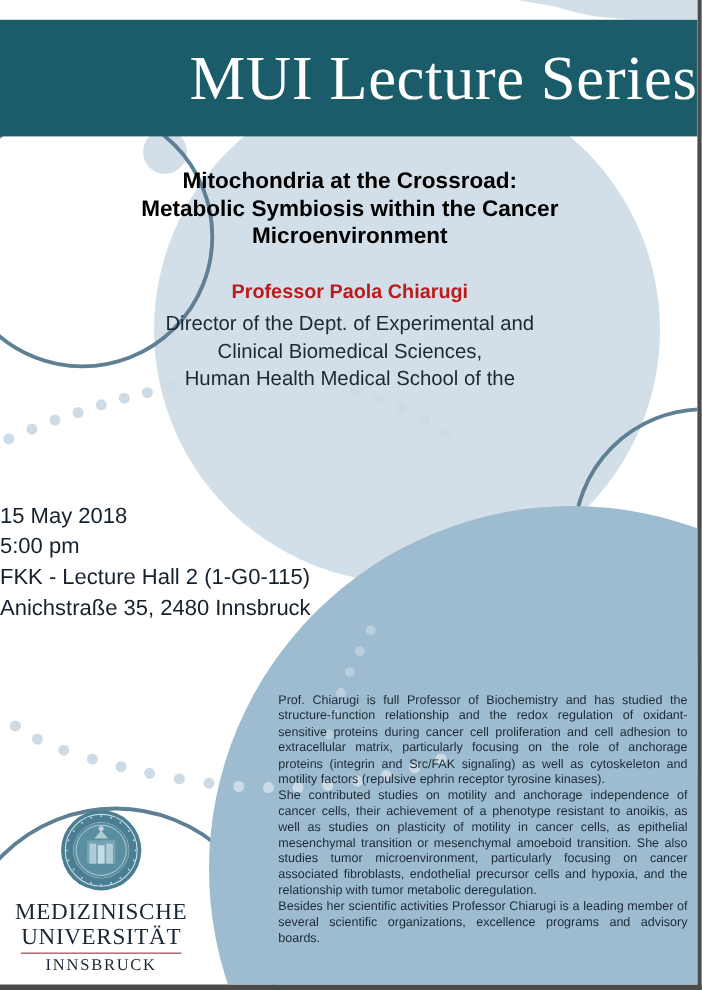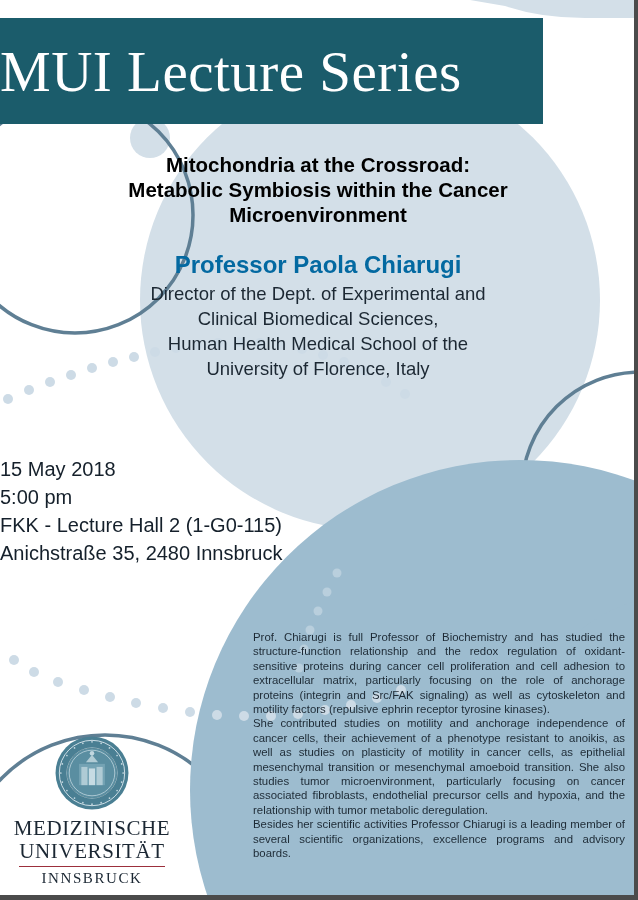--- a/index.html
+++ b/index.html
@@ -25,26 +25,26 @@
     position: absolute;
     inset: 0;
     width: 638px;
     height: 900px;
   }
   
   .banner {
     position: absolute;
     left: 0;
     top: 18px;
-    width: 543px;
+    width: 634px;
     height: 106px;
     background: #1b5c6b;
     display: flex;
     align-items: center;
-    justify-content: flex-start;
+    justify-content: flex-end;
     z-index: 6;
   }
   .banner-title {
     font-family: "Liberation Serif", serif;
     color: #ffffff;
     font-size: 57px;
     line-height: 1;
     letter-spacing: 0.5px;
     white-space: nowrap;
   }
@@ -64,22 +64,22 @@
   
   .speaker {
     position: absolute;
     left: 50px;
     top: 250px;
     width: 536px;
     text-align: center;
     z-index: 5;
   }
   .speaker-name {
-    color: #0369a1;
-    font-size: 24px;
+    color: #b91c1c;
+    font-size: 18px;
     font-weight: bold;
     line-height: 30px;
     margin-bottom: 1px;
   }
   .speaker-affil {
     color: #1c2833;
     font-size: 18.5px;
     line-height: 25px;
     font-weight: normal;
   }
@@ -228,21 +228,20 @@
     <div>Mitochondria at the Crossroad:</div>
     <div>Metabolic Symbiosis within the Cancer</div>
     <div>Microenvironment</div>
   </div>
 
   <div class="speaker">
     <div class="speaker-name">Professor Paola Chiarugi</div>
     <div class="speaker-affil">Director of the Dept. of Experimental and</div>
     <div class="speaker-affil">Clinical Biomedical Sciences,</div>
     <div class="speaker-affil">Human Health Medical School of the</div>
-    <div class="speaker-affil">University of Florence, Italy</div>
   </div>
 
   <div class="event">
     <div>15 May 2018</div>
     <div>5:00 pm</div>
     <div>FKK - Lecture Hall 2 (1-G0-115)</div>
     <div>Anichstraße 35, 2480 Innsbruck</div>
   </div>
 
   <div class="bio">

